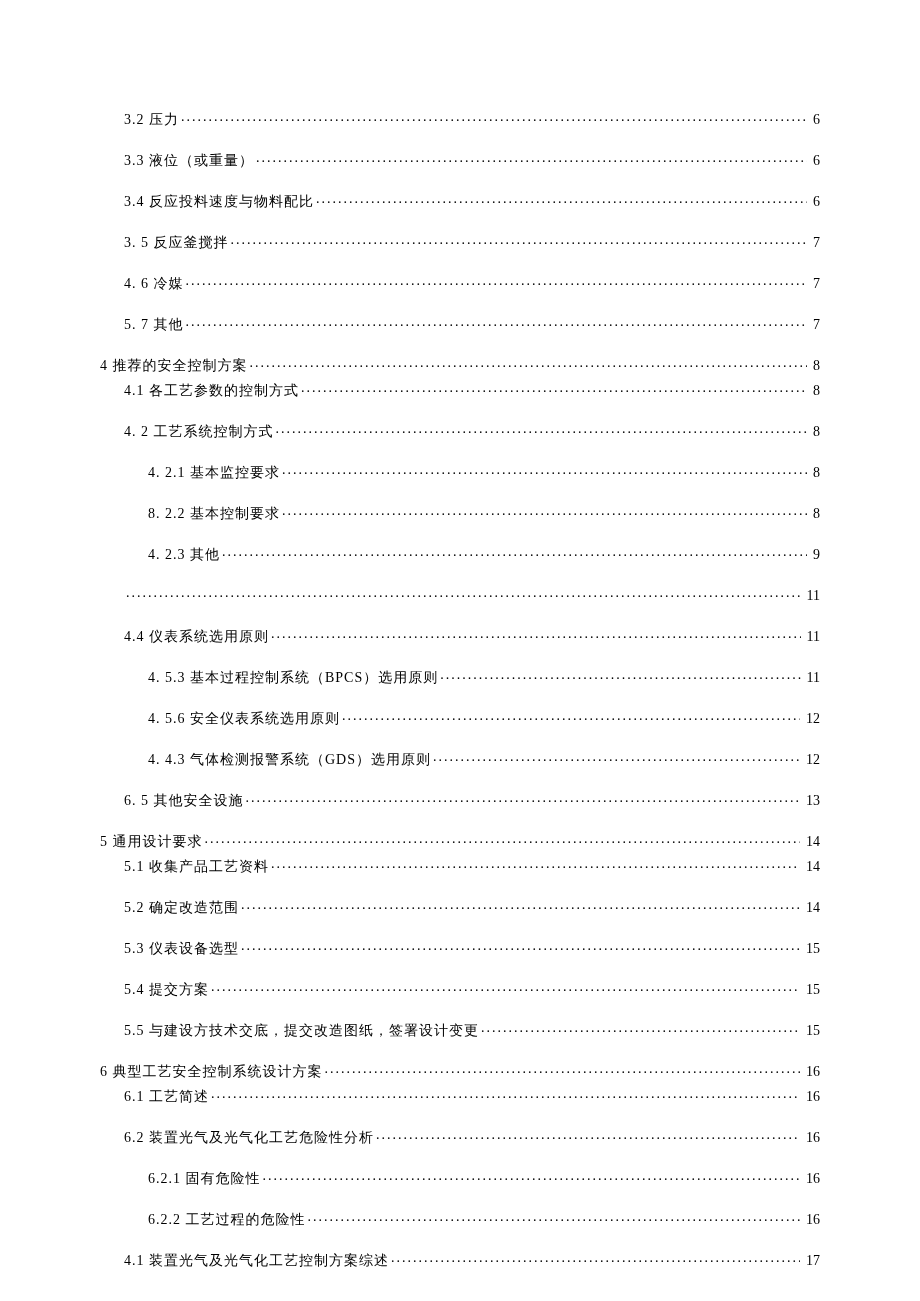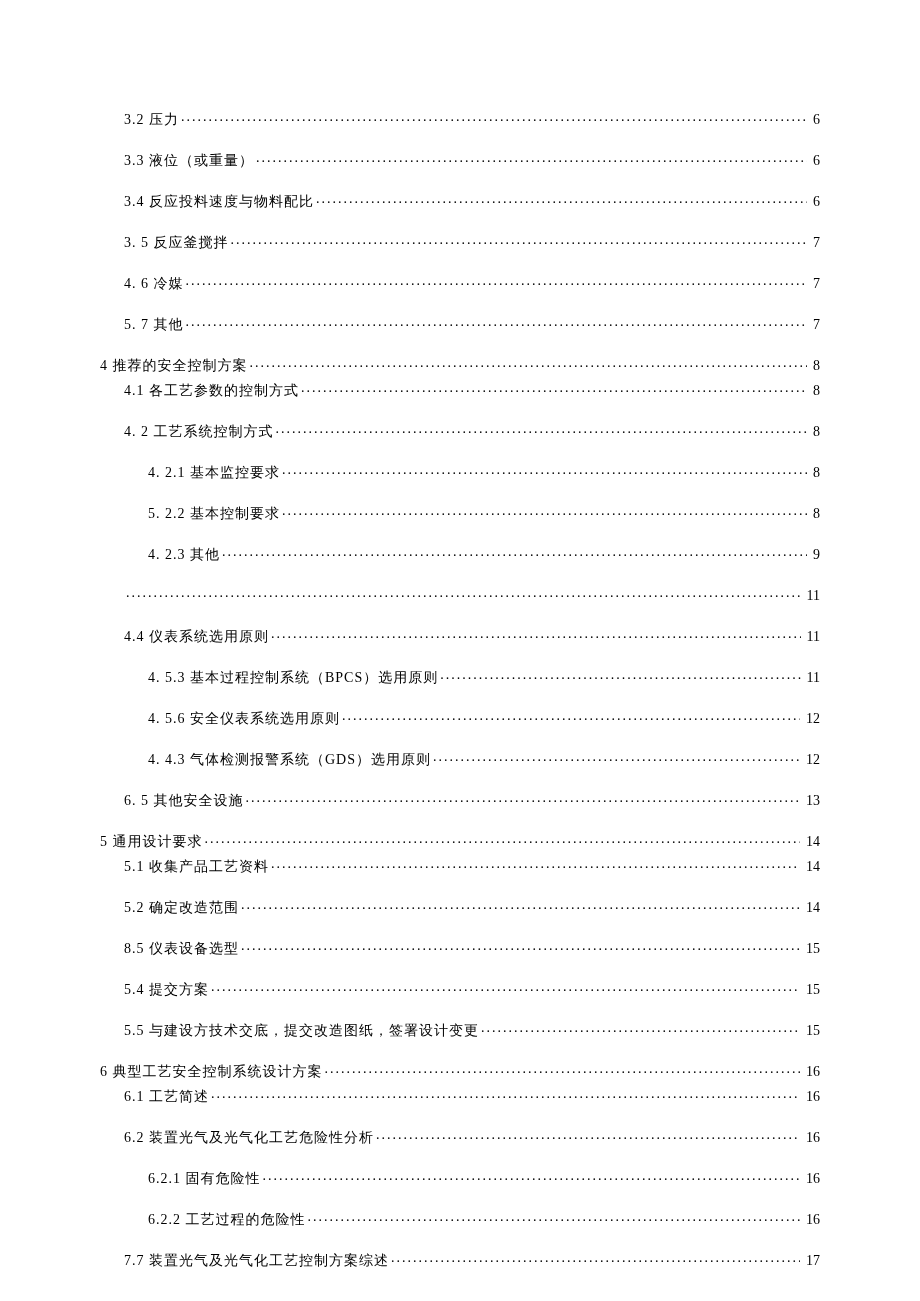--- a/index.html
+++ b/index.html
@@ -112,21 +112,21 @@
       <span class="toc-label">4.  2 工艺系统控制方式 </span>
       <span class="toc-dots"></span>
       <span class="toc-page">8</span>
     </div>
     <div class="toc-entry toc-indent-2 mb-small">
       <span class="toc-label">4.  2.1 基本监控要求</span>
       <span class="toc-dots"></span>
       <span class="toc-page">8</span>
     </div>
     <div class="toc-entry toc-indent-2 mb-small">
-      <span class="toc-label">5.  2.2 基本控制要求</span>
+      <span class="toc-label">8.  2.2 基本控制要求</span>
       <span class="toc-dots"></span>
       <span class="toc-page">8</span>
     </div>
     <div class="toc-entry toc-indent-2 mb-small">
       <span class="toc-label">4.  2.3 其他</span>
       <span class="toc-dots"></span>
       <span class="toc-page">9</span>
     </div>
     <div class="toc-entry toc-indent-1 mb-small">
       <span class="toc-dots"></span>
@@ -166,21 +166,21 @@
       <span class="toc-label">5.1   收集产品工艺资料</span>
       <span class="toc-dots"></span>
       <span class="toc-page">14</span>
     </div>
     <div class="toc-entry toc-indent-1 mb-small">
       <span class="toc-label">5.2   确定改造范围</span>
       <span class="toc-dots"></span>
       <span class="toc-page">14</span>
     </div>
     <div class="toc-entry toc-indent-1 mb-small">
-      <span class="toc-label">8.5   仪表设备选型</span>
+      <span class="toc-label">5.3   仪表设备选型</span>
       <span class="toc-dots"></span>
       <span class="toc-page">15</span>
     </div>
     <div class="toc-entry toc-indent-1 mb-small">
       <span class="toc-label">5.4   提交方案</span>
       <span class="toc-dots"></span>
       <span class="toc-page">15</span>
     </div>
     <div class="toc-entry toc-indent-1 mb-small">
       <span class="toc-label">5.5   与建设方技术交底，提交改造图纸，签署设计变更</span>
@@ -206,17 +206,17 @@
       <span class="toc-label">6.2.1 固有危险性 </span>
       <span class="toc-dots"></span>
       <span class="toc-page">16</span>
     </div>
     <div class="toc-entry toc-indent-2 mb-small">
       <span class="toc-label">6.2.2 工艺过程的危险性 </span>
       <span class="toc-dots"></span>
       <span class="toc-page">16</span>
     </div>
     <div class="toc-entry toc-indent-1 mb-small">
-      <span class="toc-label">7.7 装置光气及光气化工艺控制方案综述 </span>
+      <span class="toc-label">4.1 装置光气及光气化工艺控制方案综述 </span>
       <span class="toc-dots"></span>
       <span class="toc-page">17</span>
     </div>
   </div>
 
 </body></html>

